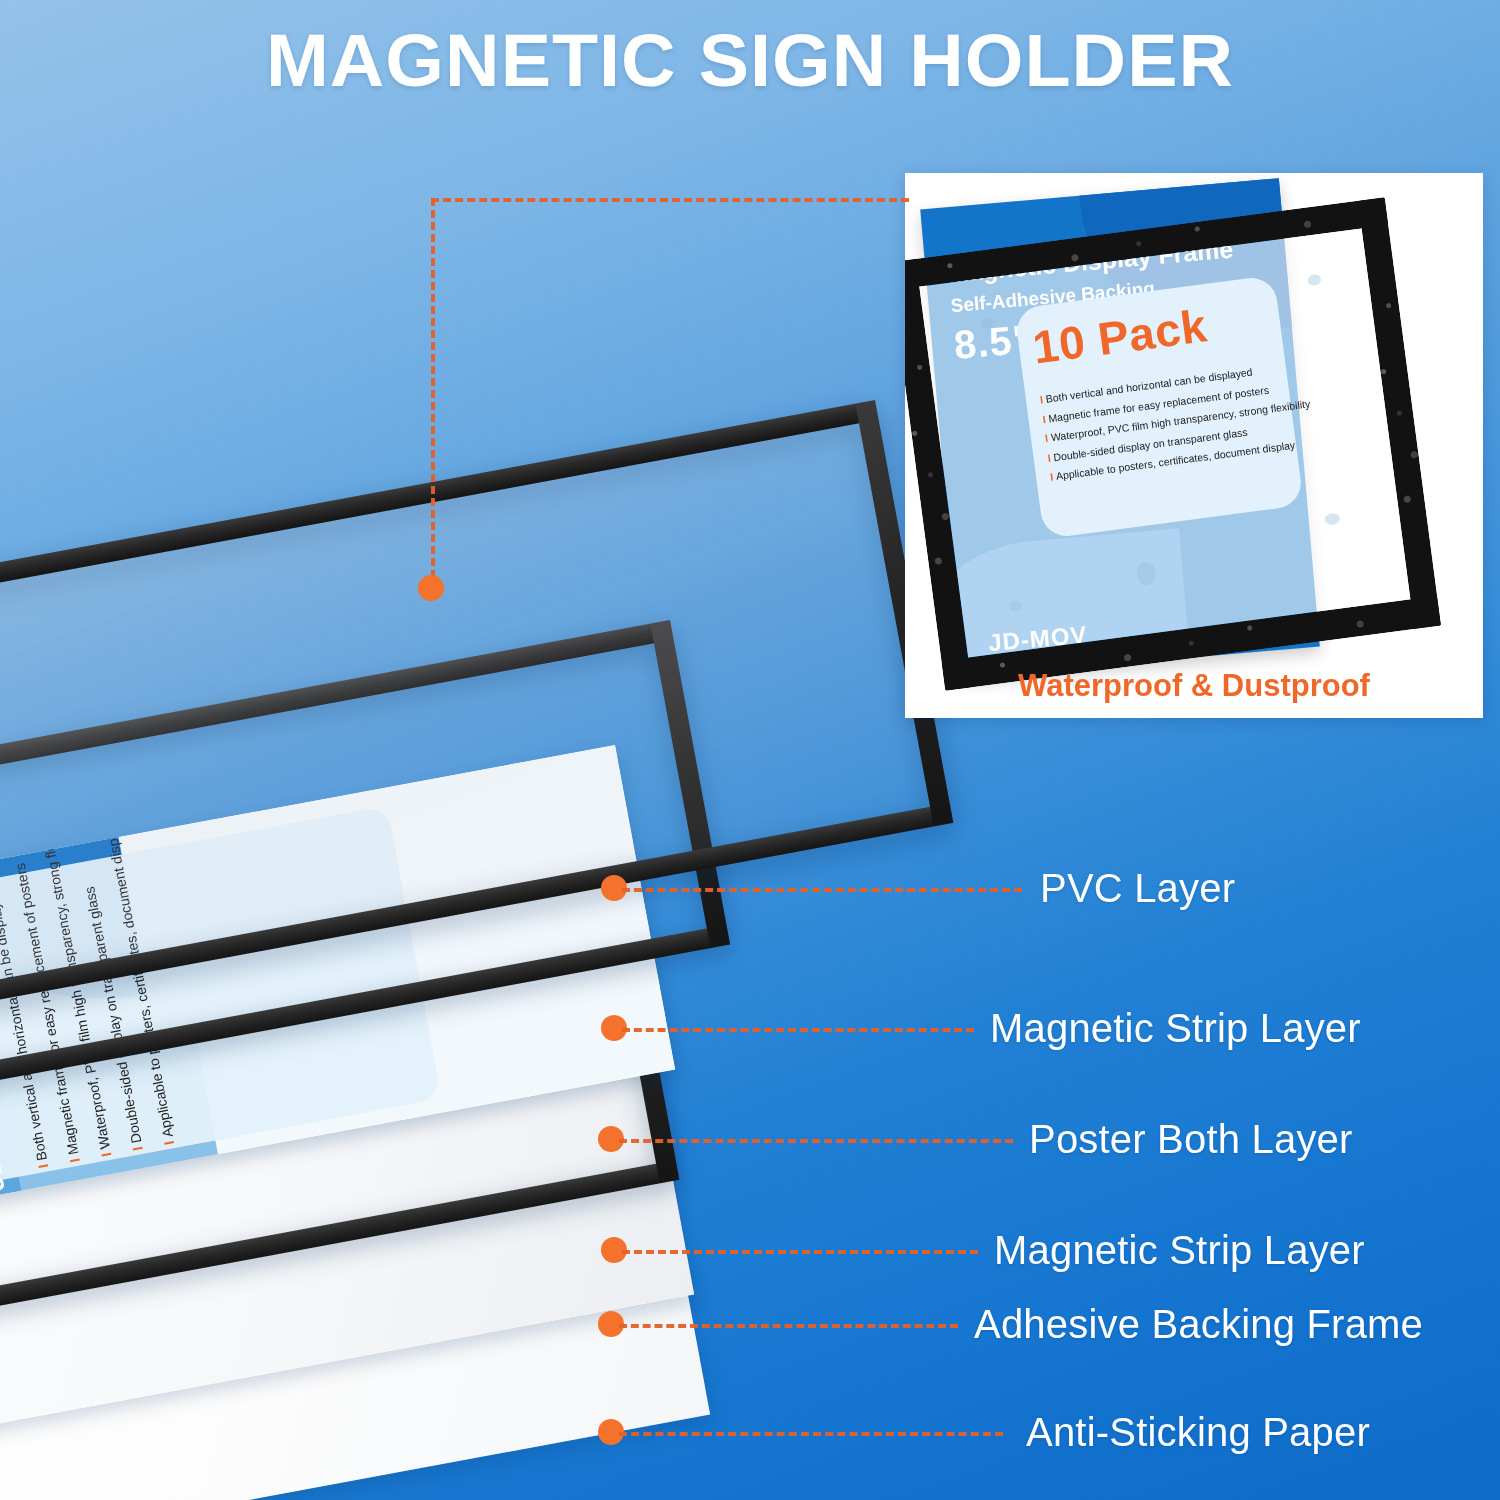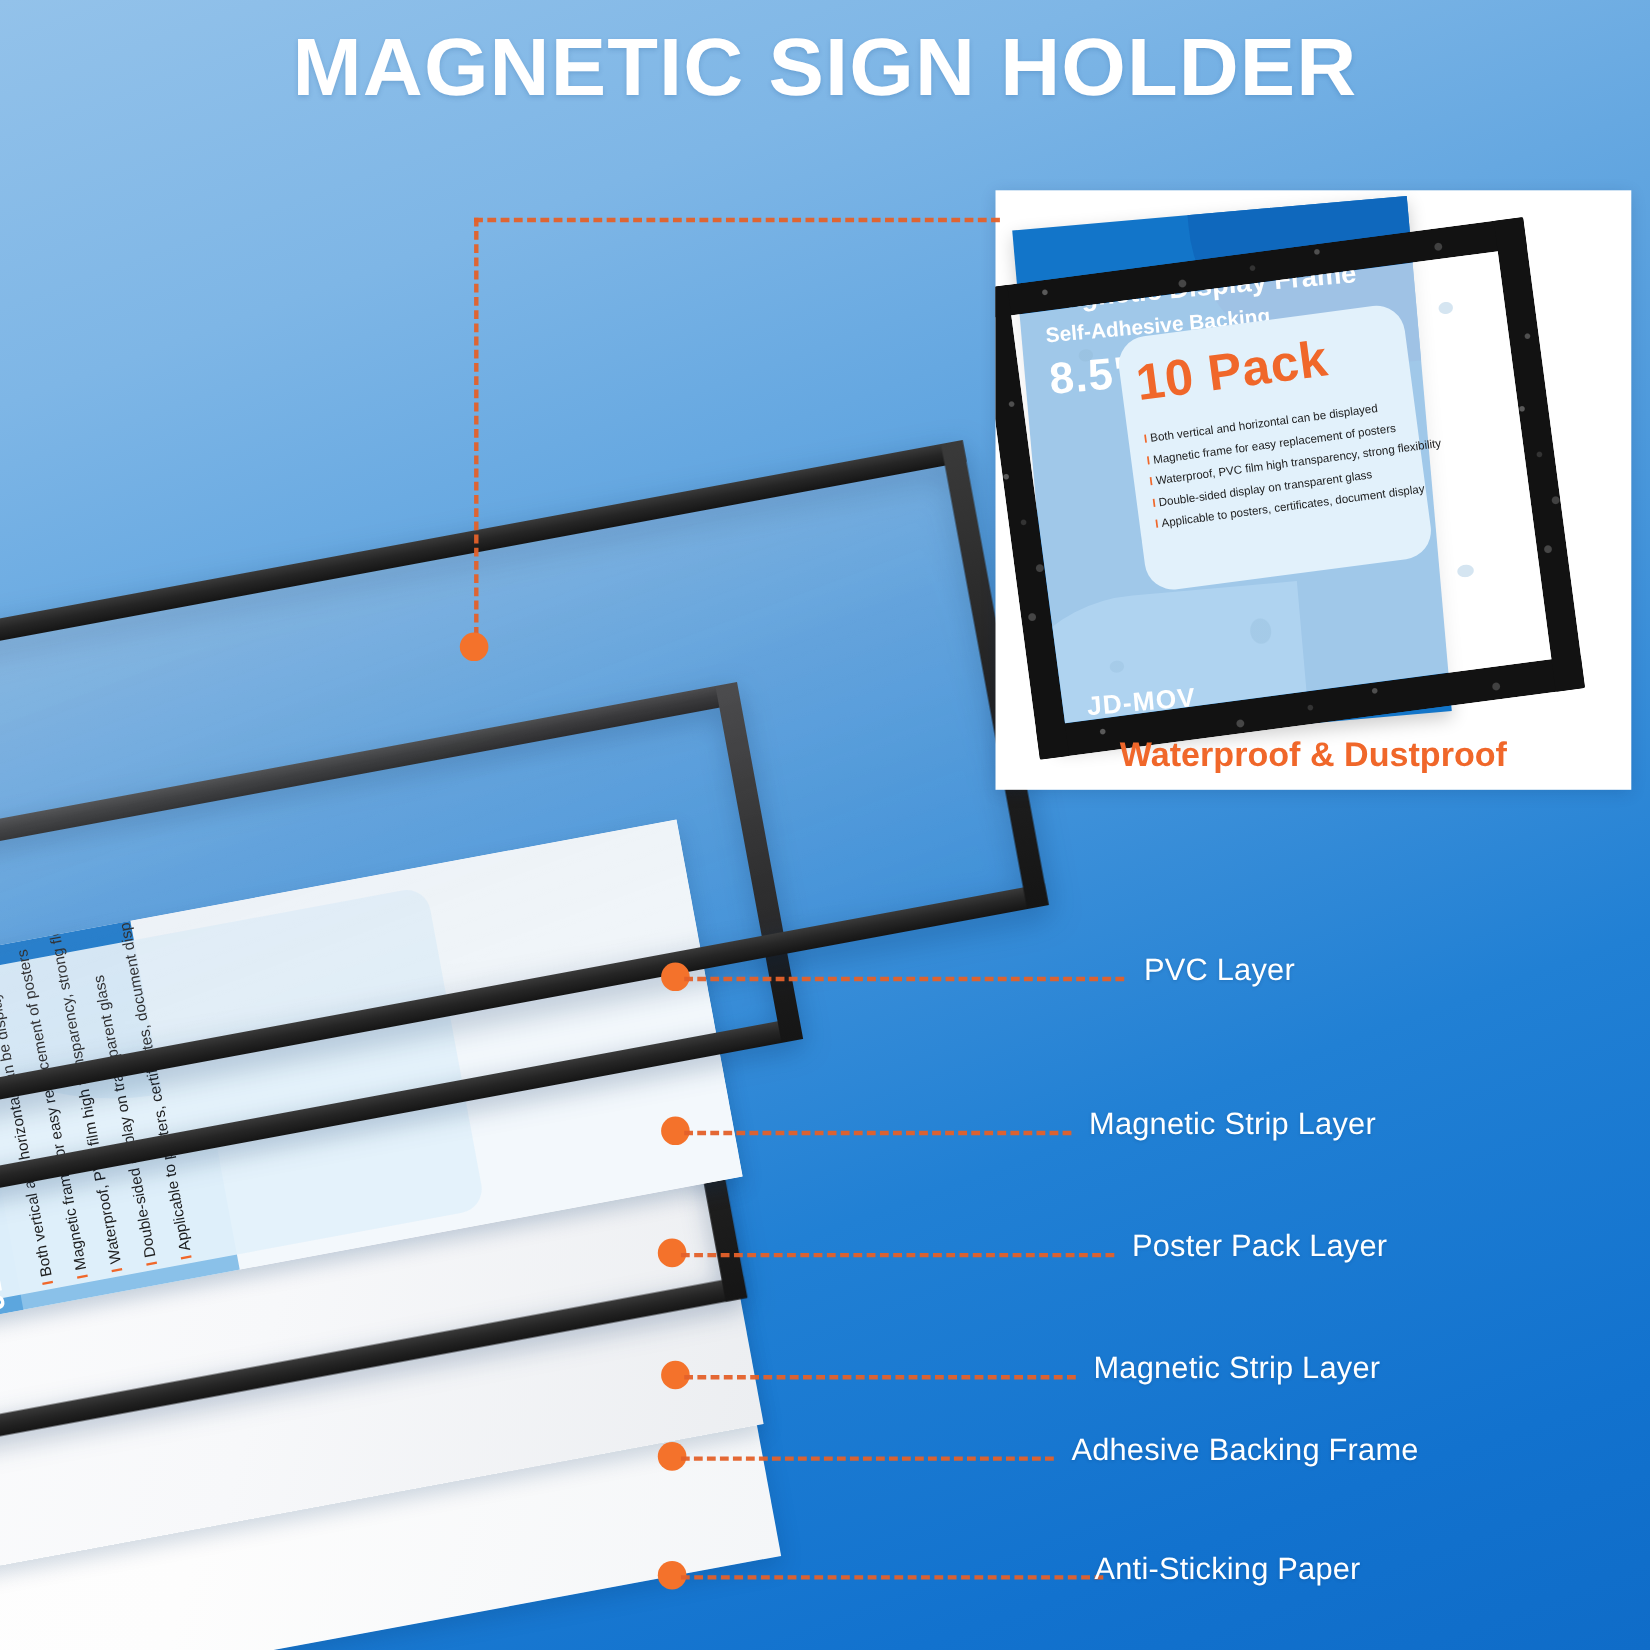--- a/index.html
+++ b/index.html
@@ -119,21 +119,21 @@
   }
   .dash-h{
     position:absolute;height:0;border-top:4px dashed #e4612a;opacity:.95;
   }
   .dash-v{
     position:absolute;width:0;border-left:4px dashed #e4612a;opacity:.95;
   }
 
   
   .lbl{
-    position:absolute;color:#ffffff;font-size:28px;font-weight:500;
+    position:absolute;color:#ffffff;font-size:40px;font-weight:500;
     white-space:nowrap;letter-spacing:.2px;
     font-family:"Liberation Sans", sans-serif;
     text-shadow:0 1px 3px rgba(0,50,100,.22);
   }
 </style>
 </head>
 <body>
 
 <div id="stage">
 
@@ -250,27 +250,27 @@
   <div class="dot" style="left:601px; top:875px;"></div>
   <div class="dash-h" style="left:622px; top:888px; width:400px;"></div>
   <div class="lbl" style="left:1040px; top:866px;">PVC Layer</div>
 
   <div class="dot" style="left:601px; top:1015px;"></div>
   <div class="dash-h" style="left:622px; top:1028px; width:352px;"></div>
   <div class="lbl" style="left:990px; top:1006px;">Magnetic Strip Layer</div>
 
   <div class="dot" style="left:598px; top:1126px;"></div>
   <div class="dash-h" style="left:619px; top:1139px; width:394px;"></div>
-  <div class="lbl" style="left:1029px; top:1117px;">Poster Pack Layer</div>
+  <div class="lbl" style="left:1029px; top:1117px;">Poster Both Layer</div>
 
   <div class="dot" style="left:601px; top:1237px;"></div>
   <div class="dash-h" style="left:622px; top:1250px; width:356px;"></div>
   <div class="lbl" style="left:994px; top:1228px;">Magnetic Strip Layer</div>
 
   <div class="dot" style="left:598px; top:1311px;"></div>
   <div class="dash-h" style="left:619px; top:1324px; width:339px;"></div>
   <div class="lbl" style="left:974px; top:1302px;">Adhesive Backing Frame</div>
 
   <div class="dot" style="left:598px; top:1419px;"></div>
   <div class="dash-h" style="left:619px; top:1432px; width:384px;"></div>
-  <div class="lbl" style="left:995px; top:1410px;">Anti-Sticking Paper</div>
+  <div class="lbl" style="left:1026px; top:1410px;">Anti-Sticking Paper</div>
 
 </div>
 
 </body></html>

